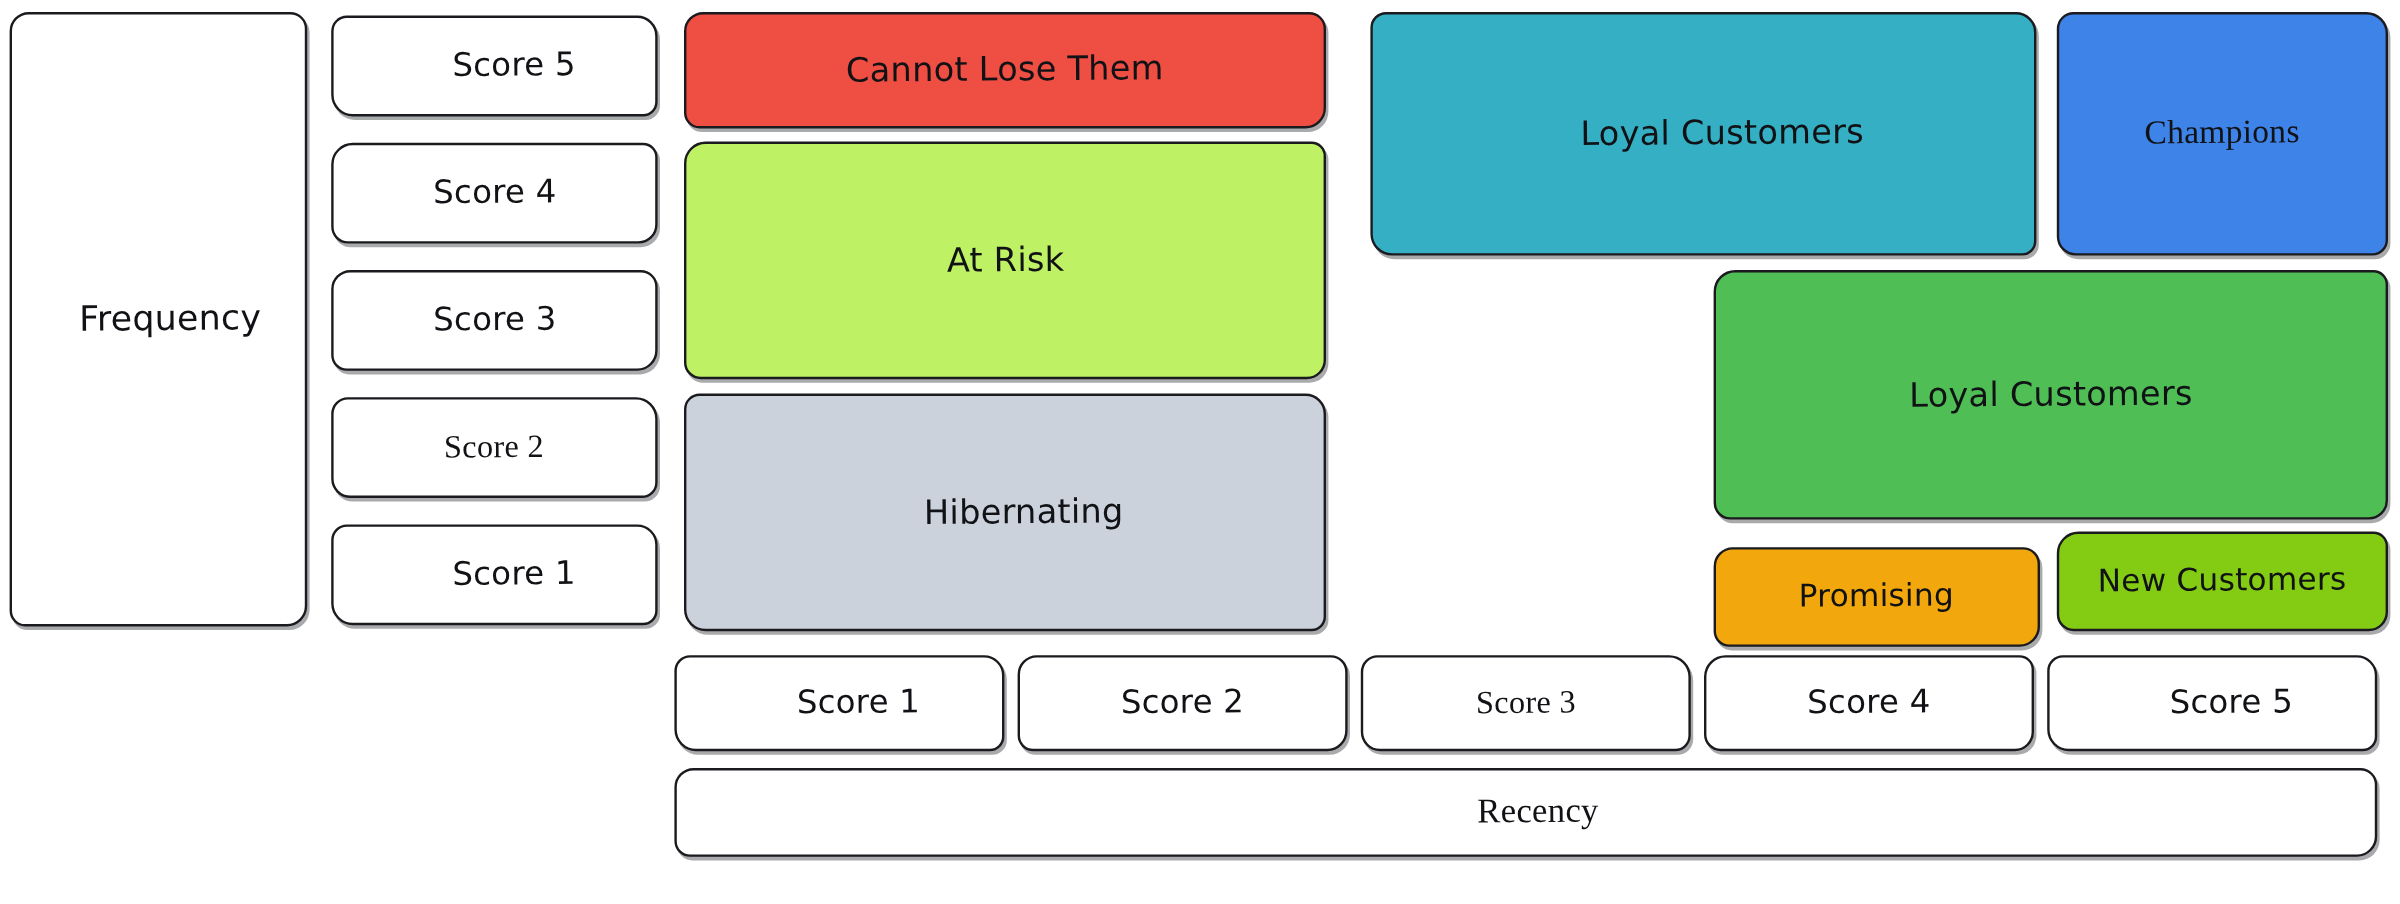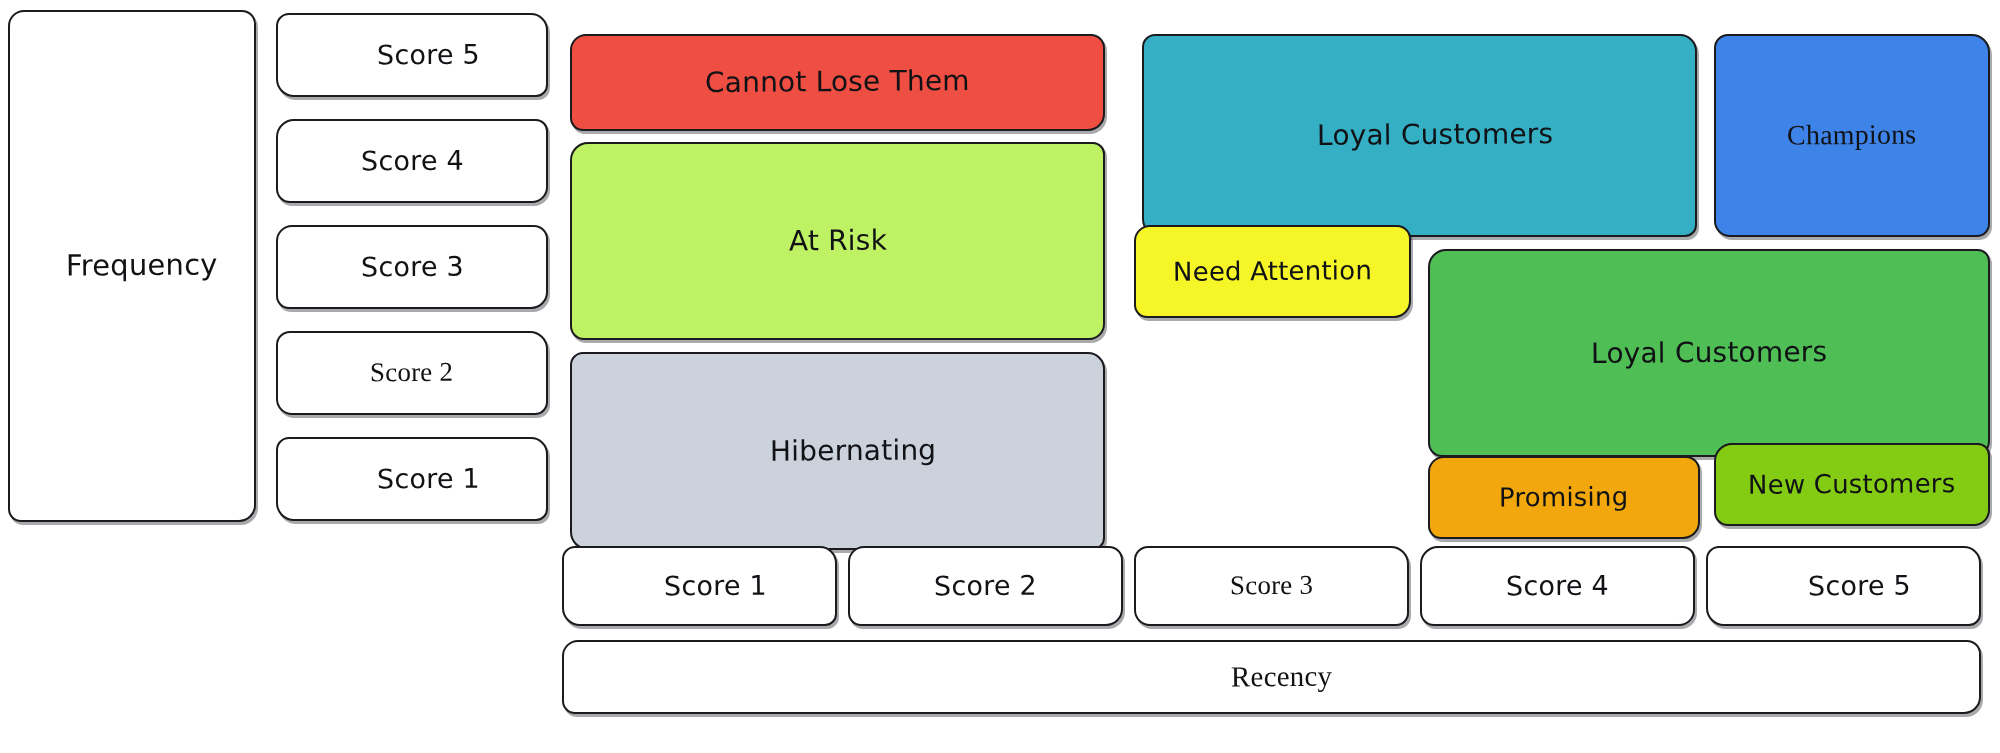--- a/index.html
+++ b/index.html
@@ -29,21 +29,21 @@
     transform:rotate(-.45deg);
     font-weight:400;
   }
 
   
   .plain{background:#ffffff;}
 
   
   .t-axis{font-size:29px;padding-left:20px;}
   .t-score{font-size:27px;}
-  .t-seg{font-size:28px;margin-top:24px;}
+  .t-seg{font-size:28px;}
   .t-seg-sm{font-size:26px;}
 
   
   .r1{border-radius:16px 14px 17px 13px;}
   .r2{border-radius:13px 17px 12px 18px;padding-left:32px;}
   .r3{border-radius:18px 12px 16px 14px;}
   .r4{border-radius:14px 18px 13px 16px;font-family:Liberation Serif, serif;}
 </style>
 </head>
 <body>
@@ -79,23 +79,20 @@
   </div>
 
   <div class="box t-seg r2" style="left:1142px; top:10px; width:555px; height:203px; background:#35afc4;">
     <span class="lbl">Loyal Customers</span>
   </div>
 
   <div class="box t-seg r4" style="left:1714px; top:10px; width:276px; height:203px; background:#3e84e8;">
     <span class="lbl">Champions</span>
   </div>
 
-  <div class="box t-seg-sm r1" style="left:1134px; top:225px; width:277px; height:93px; background:#f5f527;">
-    <span class="lbl">Need Attention</span>
-  </div>
 
   <div class="box t-seg r3" style="left:1428px; top:225px; width:562px; height:208px; background:#4fbe55;">
     <span class="lbl">Loyal Customers</span>
   </div>
 
   <div class="box t-seg r2" style="left:570px; top:328px; width:535px; height:198px; background:#cbd2dc;">
     <span class="lbl">Hibernating</span>
   </div>
 
 

